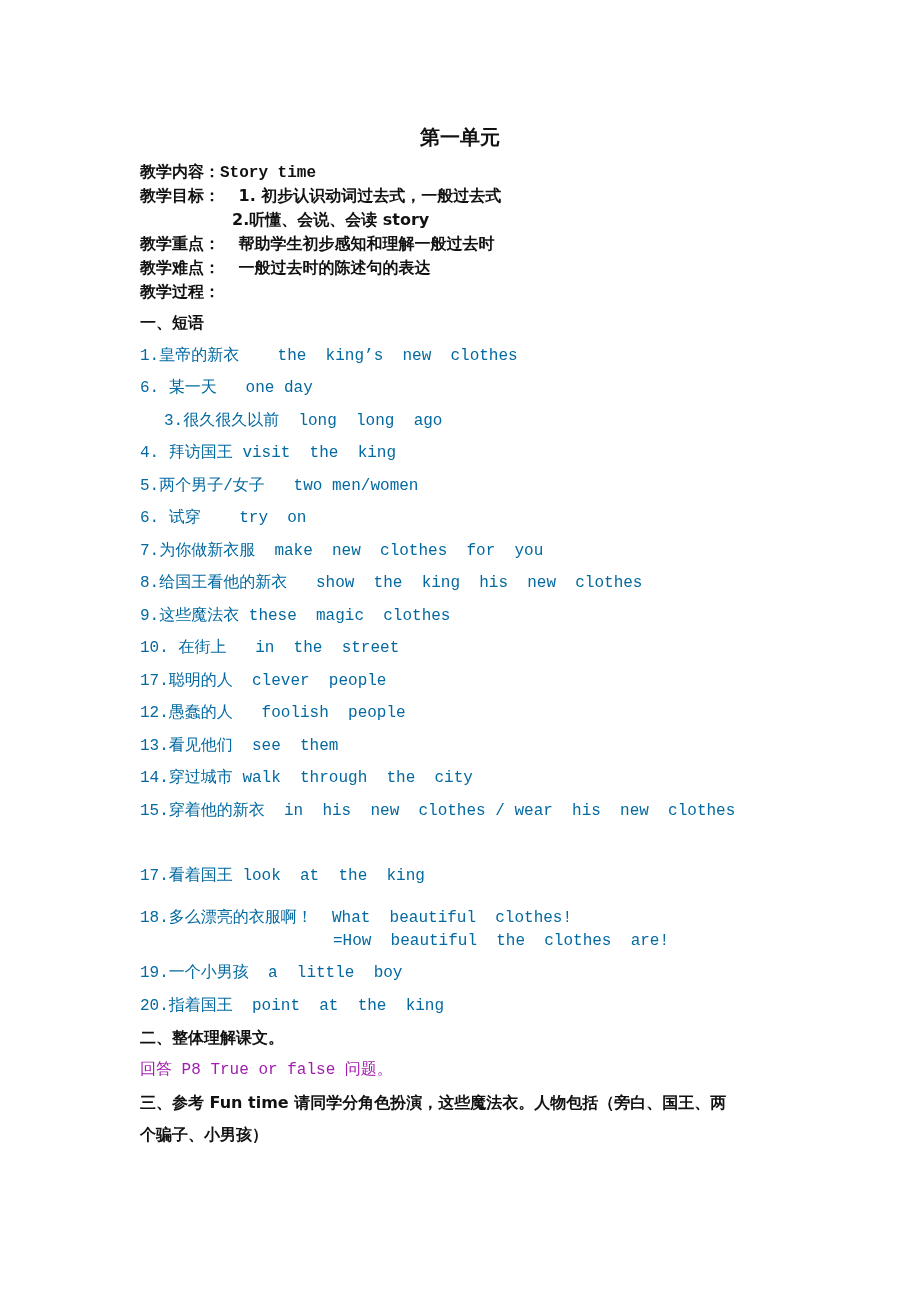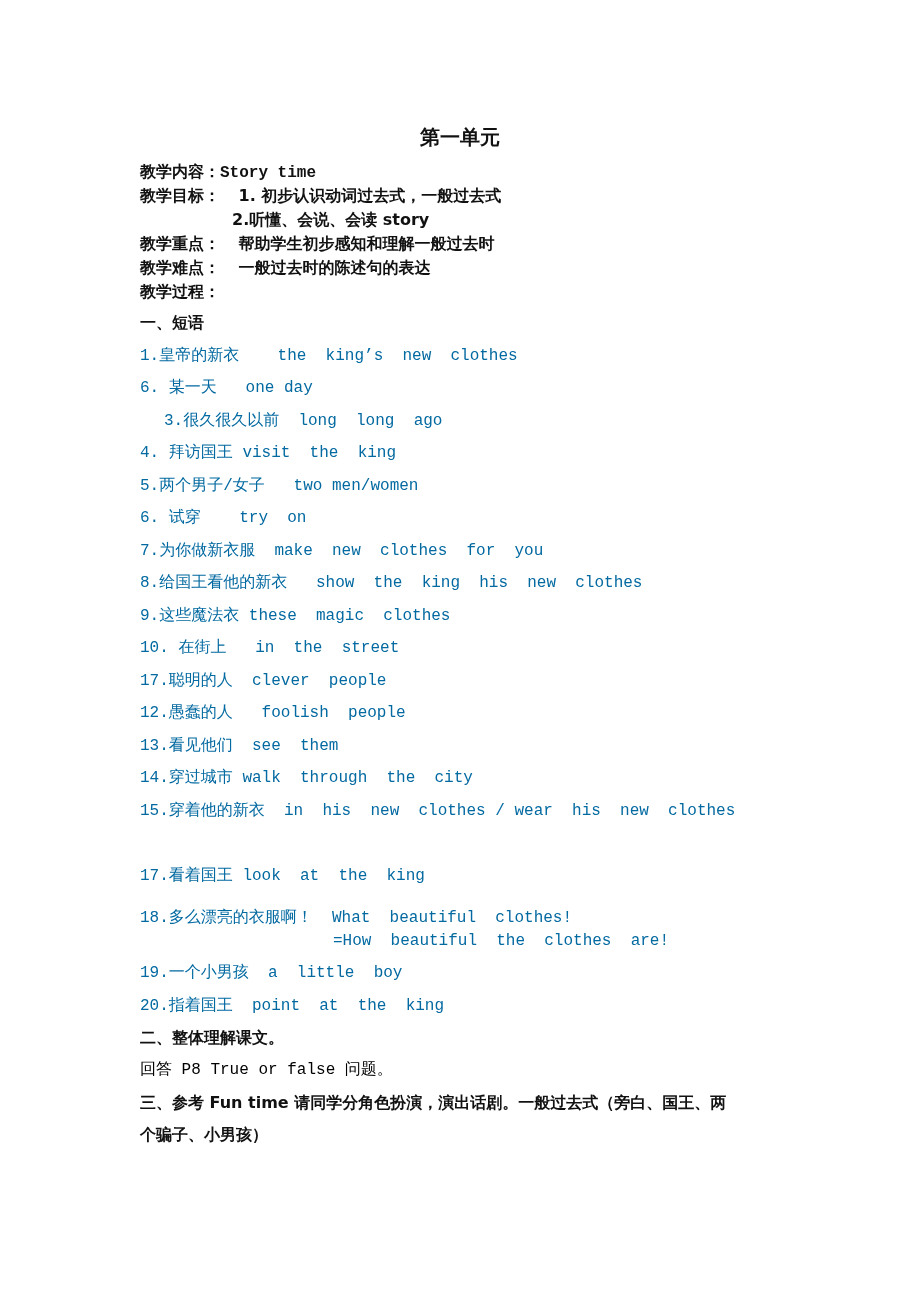--- a/index.html
+++ b/index.html
@@ -20,21 +20,21 @@
       position: absolute; left: 140px; font-size: 16px; line-height: 20px;
       white-space: pre; font-family: "DejaVu Sans", sans-serif; font-weight: bold;
     }
     .item {
       position: absolute; left: 140px; font-size: 16px; line-height: 20px;
       white-space: pre; color: #0369a1;
       font-family: "Liberation Mono", "DejaVu Sans Mono", monospace;
     }
     .plain {
       position: absolute; left: 140px; font-size: 16px; line-height: 20px;
-      white-space: pre; color: #000000;
+      white-space: pre; color: #a21caf;
       font-family: "Liberation Mono", "DejaVu Sans Mono", monospace;
     }
   </style>
 </head>
 <body>
 
 <div class="page">
 
   <div class="title">第一单元</div>
 
@@ -69,16 +69,16 @@
   <div class="item" style="top:801px;">15.穿着他的新衣  in  his  new  clothes / wear  his  new  clothes</div>
   <div class="item" style="top:866px;">17.看着国王 look  at  the  king</div>
   <div class="item" style="top:898px;margin-top:10px;">18.多么漂亮的衣服啊！  What  beautiful  clothes!</div>
   <div class="item" style="top:931px; left:333px;">=How  beautiful  the  clothes  are!</div>
   <div class="item" style="top:963px;">19.一个小男孩  a  little  boy</div>
   <div class="item" style="top:996px;">20.指着国王  point  at  the  king</div>
 
   <div class="sec" style="top:1028px;">二、整体理解课文。</div>
   <div class="plain" style="top:1060px;">回答 P8 True or false 问题。</div>
 
-  <div class="sec" style="top:1093px;">三、参考 Fun time 请同学分角色扮演，演出话剧。一般过去式（旁白、国王、两</div>
+  <div class="sec" style="top:1093px;">三、参考 Fun time 请同学分角色扮演，这些魔法衣。人物包括（旁白、国王、两</div>
   <div class="sec" style="top:1125px;">个骗子、小男孩）</div>
 
 </div>
 
 </body></html>

